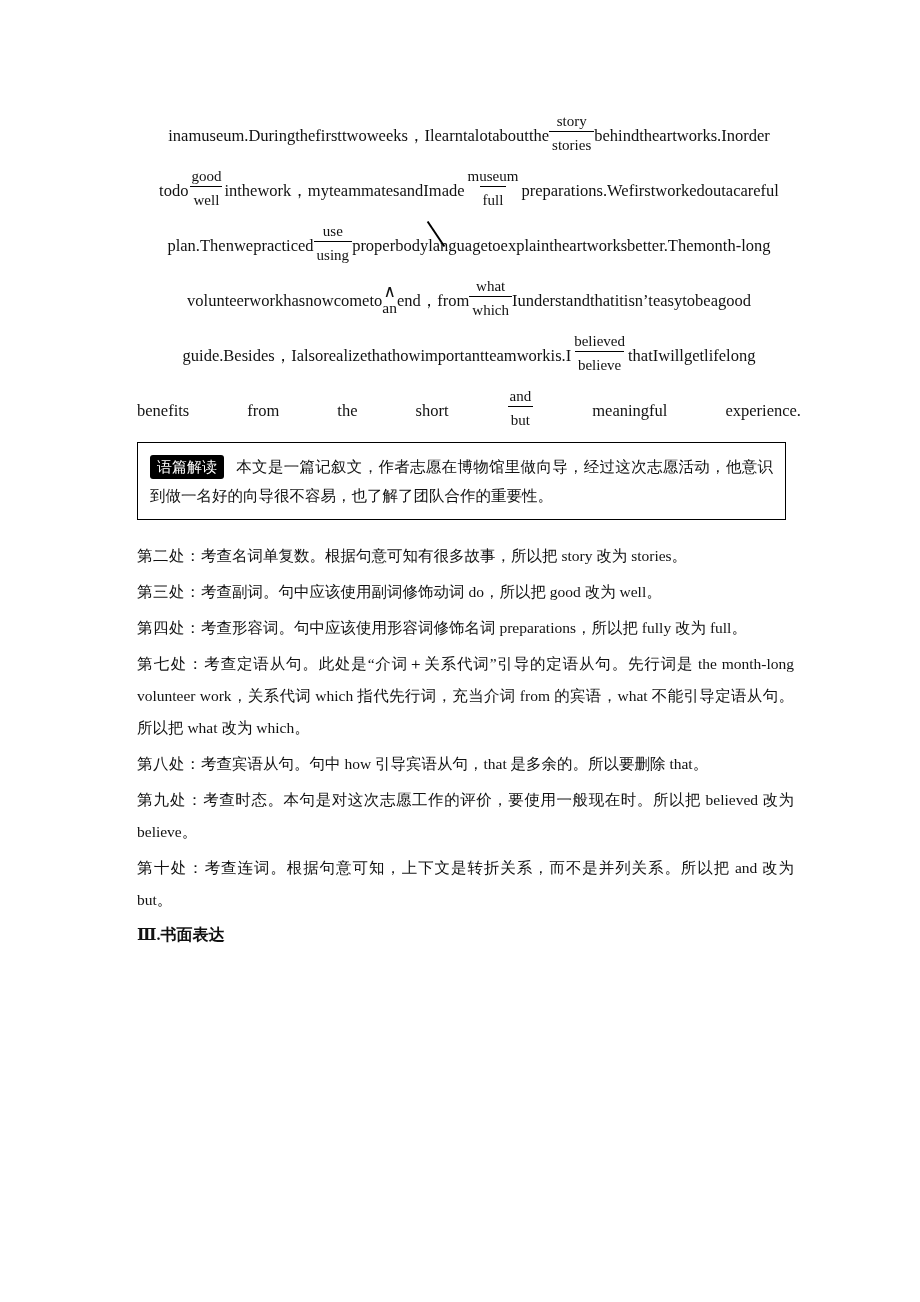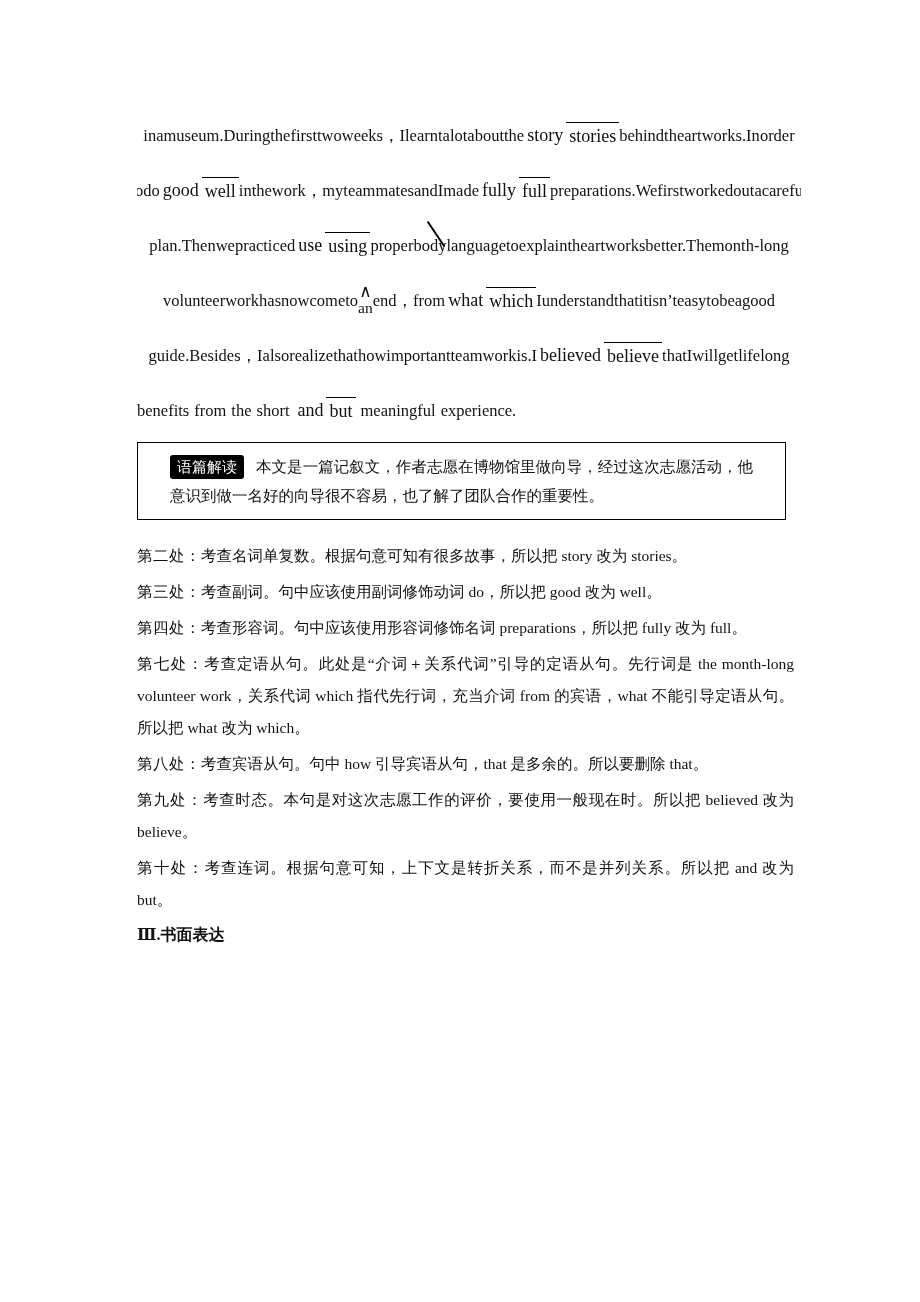--- a/index.html
+++ b/index.html
@@ -20,27 +20,27 @@
   
   .p-line {
     display: flex;
     justify-content: center;
     align-items: center;
     height: 55px;
     font-size: 16.5px;
     overflow: hidden;
     white-space: nowrap;
   }
-  .p-line.last { justify-content: flex-start; column-gap: 5px; }
+  .p-line.last { justify-content: space-between; column-gap: 5px; }
   .w { flex: 0 0 auto; }
   .frac {
     display: inline-flex;
-    flex-direction: row;
+    flex-direction: column;
     align-items: center;
-    font-size: 18px;
+    font-size: 15px;
     line-height: 19px;
     flex: 0 0 auto;
   }
   .frac .top { padding: 0 3px; }
   .frac .bot { border-top: 1px solid #000; padding: 4px 3px; }
   .insert {
     display: inline-flex;
     flex-direction: column;
     align-items: center;
     flex: 0 0 auto;
@@ -52,21 +52,21 @@
     left: 421px; top: 233px;
     width: 30px; height: 0;
     border-top: 2px solid #000;
     transform: rotate(56deg);
   }
   
   .analysis-box {
     border: 1px solid #000;
     margin-top: 4px;
     width: 649px;
-    padding: 9px 32px;
+    padding: 9px 12px;
     font-size: 15.5px;
     line-height: 29px;
     text-align: justify;
   }
   .analysis-label {
     display: inline-block;
     background: #000;
     color: #fff;
     padding: 0 7px;
     border-radius: 3px;
@@ -130,21 +130,21 @@
           <span class="bot">well</span>
         </span>
         <span class="w">in</span>
         <span class="w">the</span>
         <span class="w">work，my</span>
         <span class="w">teammates</span>
         <span class="w">and</span>
         <span class="w">I</span>
         <span class="w">made</span>
         <span class="frac">
-          <span class="top">fully</span>
+          <span class="top">museum</span>
           <span class="bot">full</span>
         </span>
         <span class="w">preparations.We</span>
         <span class="w">first</span>
         <span class="w">worked</span>
         <span class="w">out</span>
         <span class="w">a</span>
         <span class="w">careful</span>
       </div>
       <div class="p-line">

